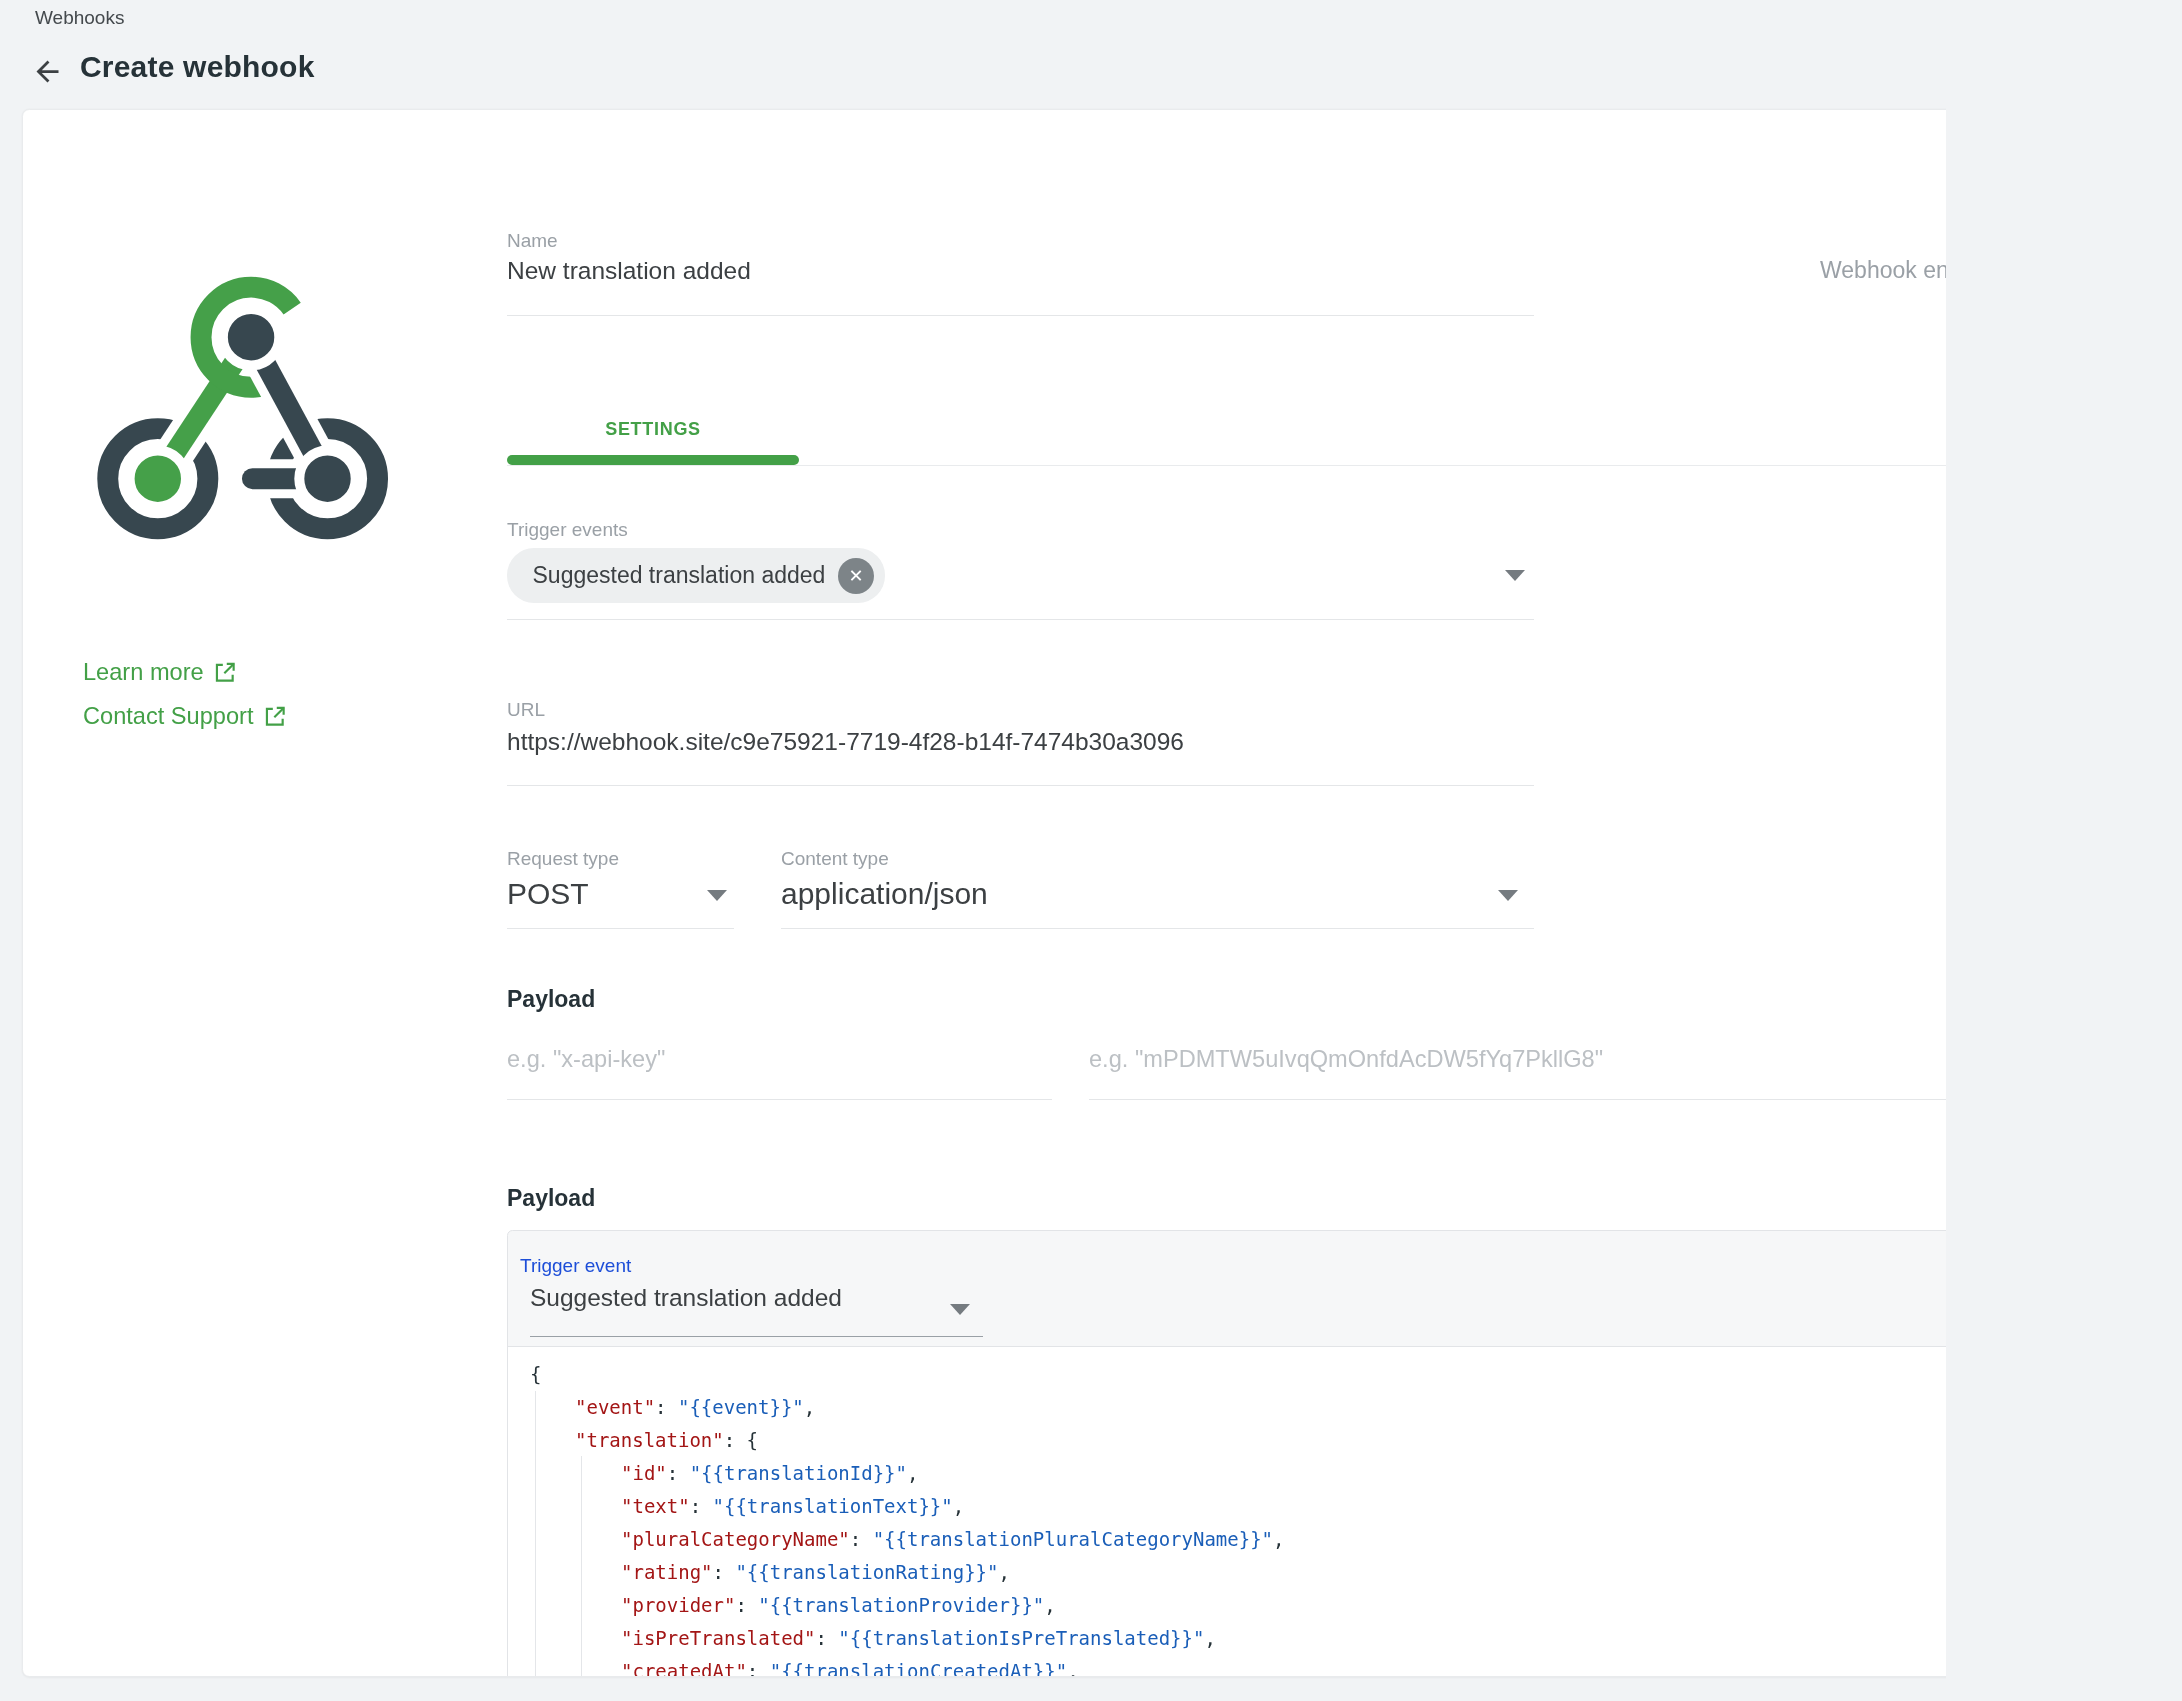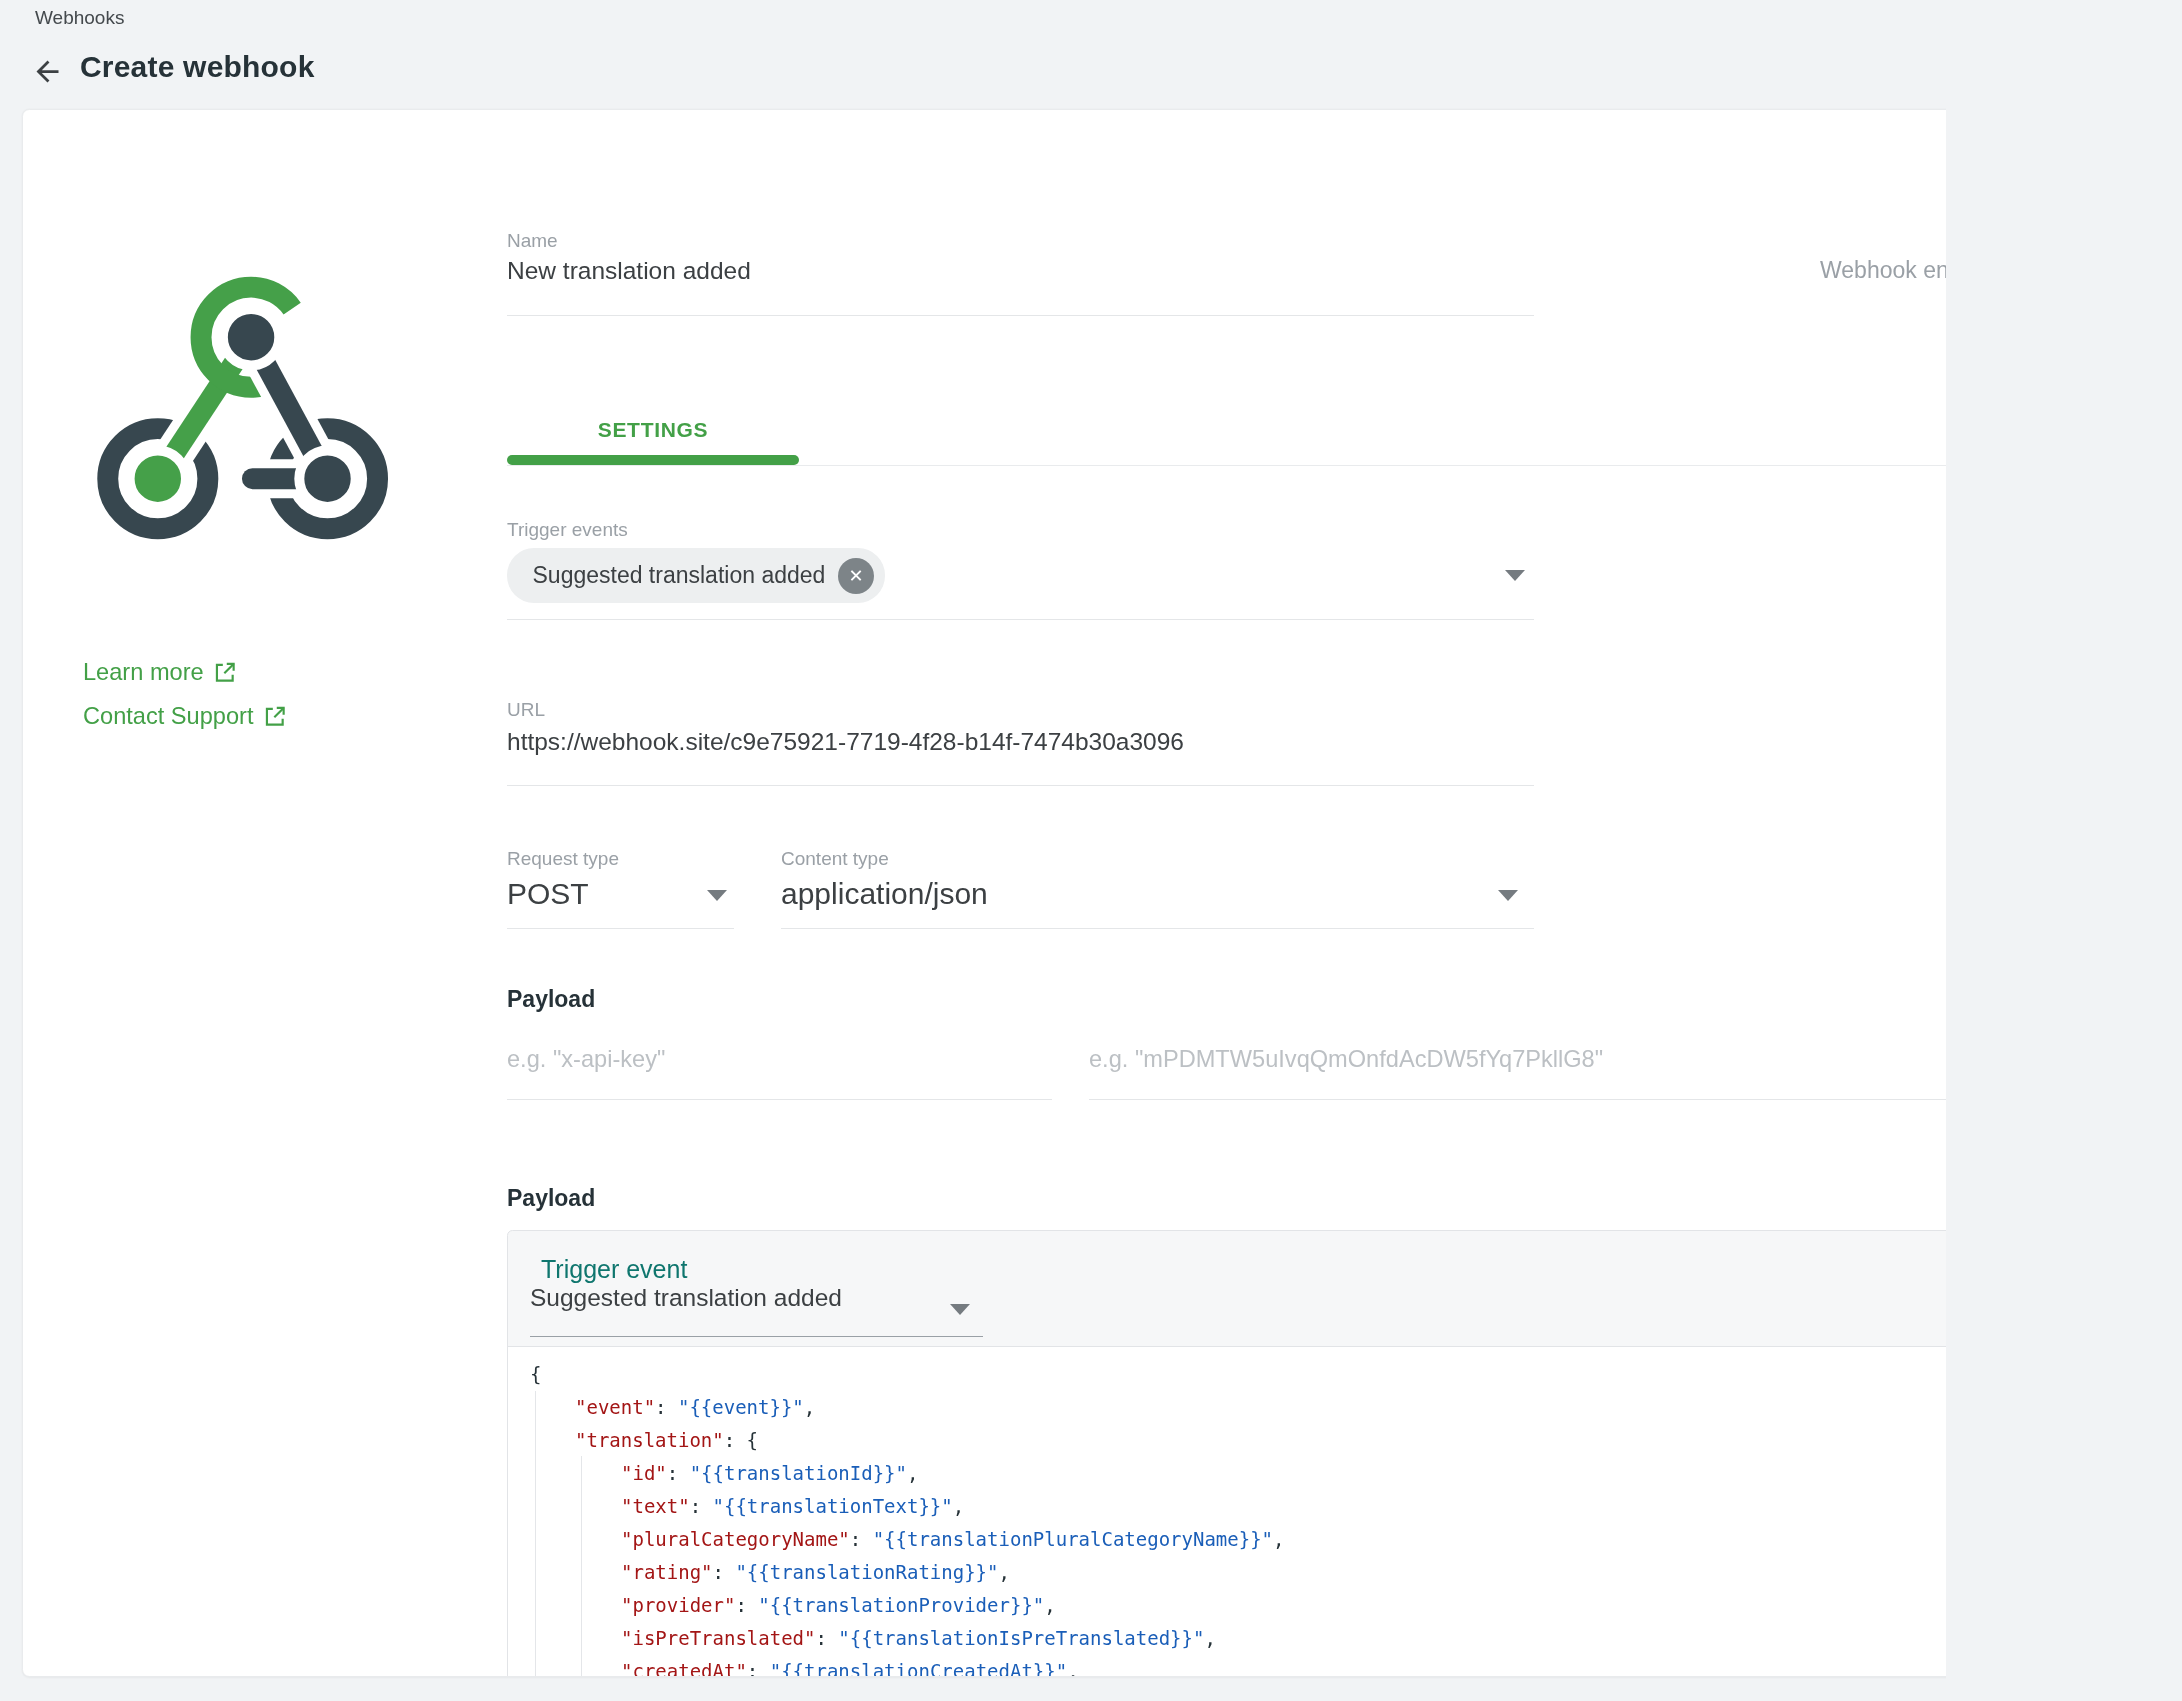--- a/index.html
+++ b/index.html
@@ -30,21 +30,21 @@
   
   .name-label { left:484px; top:120px; }
   .name-input { left:484px; top:147px; width:1027px; }
   .name-underline { left:484px; top:205px; width:1027px; }
   .toggle-label { position:absolute; left:1727px; top:147px; width:255px; text-align:right; font-size:23px; color:#9aa0a6; }
   .toggle { position:absolute; left:2009px; top:138px; width:62px; height:40px; cursor:pointer; }
   .toggle .track { position:absolute; left:0; top:9px; width:60px; height:23.6px; border-radius:11.8px; background:#dde0e3; }
   .toggle .thumb { position:absolute; right:0; top:1.8px; width:36px; height:36px; border-radius:50%; background:#ffffff; box-shadow:0 1.8px 4.5px rgba(0,0,0,0.25), 0 0 0.9px rgba(0,0,0,0.15); }
 
   
-  .tab { position:absolute; top:293px; width:292px; height:53px; display:flex; align-items:center; justify-content:center; font-size:21px; font-weight:700; letter-spacing:0.7px; cursor:pointer;text-align:right; }
+  .tab { position:absolute; top:293px; width:292px; height:53px; display:flex; align-items:center; justify-content:center; font-size:18px; font-weight:700; letter-spacing:0.7px; cursor:pointer;text-align:right; }
   .tab-settings { left:484px; color:#43a047; }
   .tab-activity { left:776px; color:#9aa0a6; }
   .tabs-line { position:absolute; left:484px; top:355px; width:1576px; height:0.9px; background:#e9ebed; }
   .tab-indicator { position:absolute; left:484px; top:345px; width:292px; height:10px; background:#43a047; border-radius:5.5px; }
 
   
   .trigger-label { left:484px; top:409px; }
   .chip { position:absolute; left:484px; top:438px; height:55px; border-radius:27px; background:#edeff0; display:flex; align-items:center; padding:0 11px 0 25.5px; gap:12.7px; }
   .chip-text { font-size:23px; color:#3c4043; }
   .chip-x { width:36px; height:36px; border-radius:50%; background:#7d8488; color:#ffffff; display:flex; align-items:center; justify-content:center; font-size:18px; cursor:pointer; }
@@ -72,21 +72,21 @@
   .headers-title { left:484px; top:876px; }
   .hkey-input { left:484px; top:936px; width:527px; font-size:23.6px; }
   .hkey-underline { left:484px; top:989px; width:545px; }
   .hval-input { left:1066px; top:936px; width:873px; font-size:23.6px; }
   .hval-underline { left:1066px; top:989px; width:900px; }
   .add-btn { position:absolute; left:2018px; top:946px; width:34px; height:34px; border-radius:50%; background:#37474f; color:#ffffff; display:flex; align-items:center; justify-content:center; font-size:27px; line-height:1; cursor:pointer; border:none; }
 
   
   .payload-title { left:484px; top:1075px; }
   .panel { position:absolute; left:484px; top:1120px; width:1576px; height:509px; background:#f6f7f8; border:0.9px solid #e2e4e7; border-radius:5.5px 5.5px 0 0; }
-  .pt-label { position:absolute; left:33px; top:23.6px; font-size:25px; color:#0f766e; }
+  .pt-label { position:absolute; left:12px; top:23.6px; font-size:19px; color:#1d4ed8; }
   .pt-value { position:absolute; left:22px; top:53px; font-size:24.5px; color:#3c4043; cursor:pointer; }
   .pt-caret { left:442px; top:73px; }
   .pt-underline { left:22px; top:105px; width:453px; background:#9aa0a6; }
   .test-btn { position:absolute; left:1242px; top:27px; width:265px; height:67px; background:#ffffff; border:0.9px solid #dadde0; border-radius:5.5px; font-family:"Liberation Sans", sans-serif; font-size:22px; font-weight:700; letter-spacing:0.9px; color:#263238; cursor:pointer; }
   .info-icon { position:absolute; left:1522px; top:47px; width:30px; height:30px; border-radius:50%; background:#74797d; color:#ffffff; display:flex; align-items:center; justify-content:center; font-size:17.3px; font-weight:700; font-family:"Liberation Serif", serif; cursor:pointer; }
 
   .code-box { position:absolute; left:0; top:115px; width:1575px; height:395px; background:#ffffff; border-top:0.9px solid #e2e4e7; padding:11px 22px; overflow:hidden; cursor:text; }
   .code-line { white-space:pre; font-family:"DejaVu Sans Mono", monospace; font-size:19px; line-height:33px; color:#263238; }
   .tok-k { color:#a31515; }
   .tok-s { color:#1a5eb8; }

